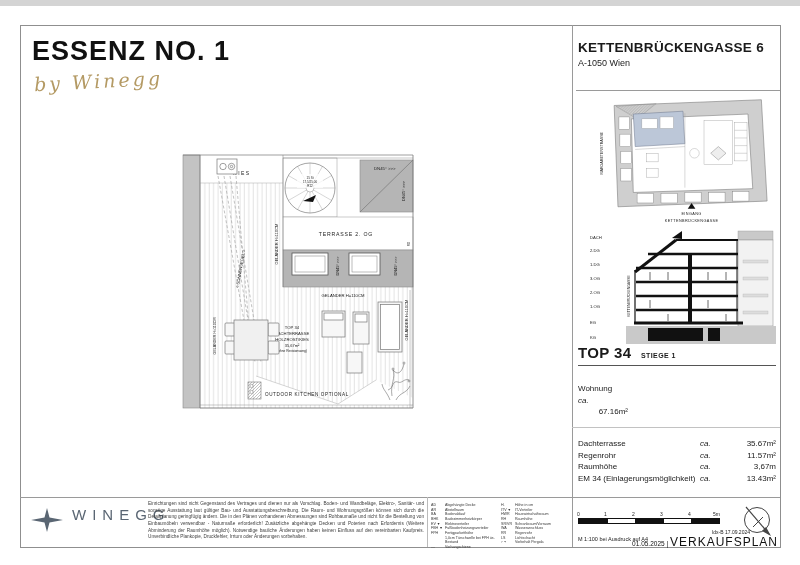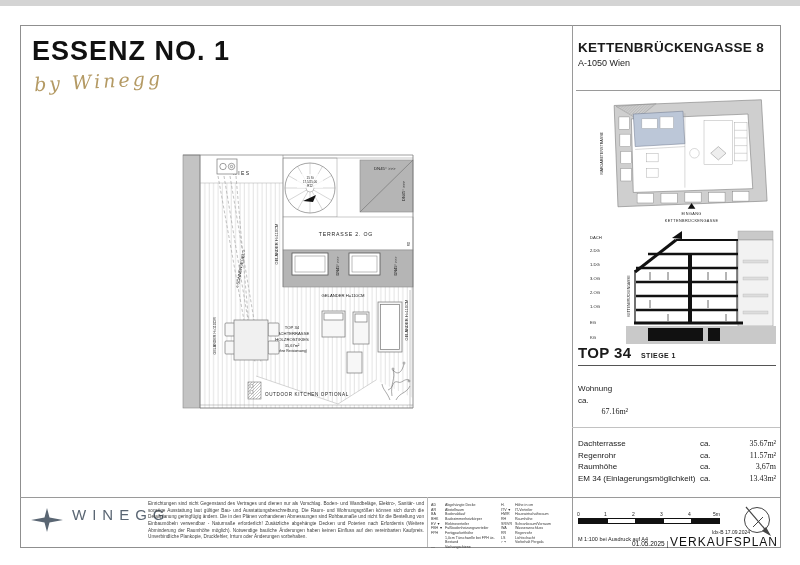--- a/index.html
+++ b/index.html
@@ -18,22 +18,22 @@
   .addr1{left:578px;top:40px;font-size:13.5px;font-weight:700;letter-spacing:.3px;}
   .addr2{left:578px;top:58px;font-size:9px;color:#222;}
 
   .u-block{left:578px;top:344px;width:198px;}
   .u-row1{border-bottom:1px solid #555;padding-bottom:3px;}
   .u-top{font-size:15px;font-weight:700;letter-spacing:.4px;}
   .u-stiege{font-size:7px;font-weight:700;margin-left:5px;letter-spacing:.4px;}
   .u-row2{display:flex;justify-content:space-between;font-size:10px;margin-top:4px;letter-spacing:.2px;}
   .info-row{display:flex;font-size:8px;line-height:11.5px;}
   .info-row .lbl{flex:1;}
-  .info-row .ca{width:26px;}
-  .info-row .val{width:50px;text-align:right;font-family:Liberation Serif, serif;}
+  .info-row .ca{width:26px;font-style:italic;}
+  .info-row .val{width:50px;text-align:right;}
   .wohn{margin-top:17px;flex-direction:column;}
   .a-block{left:578px;top:438px;width:198px;}
 
   .logo{left:30px;top:506px;display:flex;align-items:flex-start;}
   .logo-text{font-size:15px;letter-spacing:6px;color:#5a6673;margin-left:8px;font-weight:400;}
   .disclaimer{left:148px;top:501px;width:276px;font-size:4.7px;line-height:1.42;color:#3d3d3d;text-align:justify;}
   .legend{left:431px;top:503px;width:140px;display:flex;font-size:3.6px;color:#333;}
   .lg-col{width:70px;}
   .lg-row{display:flex;line-height:1.3;}
   .lg-abbr{width:14px;flex:none;}
@@ -56,21 +56,21 @@
 </head>
 <body>
 
 <div class="stage">
   <div class="abs topstrip"></div>
   <div class="abs frame"></div>
   <div class="abs vdiv" style="left:572px;top:25px;height:522px;"></div>
 
   <div class="abs title">ESSENZ NO. 1</div>
   <div class="abs subtitle">by Winegg</div>
-  <div class="abs addr1">KETTENBRÜCKENGASSE 8</div>
+  <div class="abs addr1">KETTENBRÜCKENGASSE 6</div>
   <div class="abs addr2">A-1050 Wien</div>
   <div class="abs hline" style="left:576px;top:90px;width:204px;"></div>
 
   <svg class="abs" style="left:585px;top:94px;" width="195" height="130" viewBox="0 0 195 136">
     <defs>
       <pattern id="hatch2" width="3" height="3" patternUnits="userSpaceOnUse">
         <path d="M0,3 L3,0" stroke="#888" stroke-width="0.4"></path>
       </pattern>
     </defs>
     <text x="14" y="62" font-size="3.8" fill="#555" text-anchor="middle" transform="rotate(-90 14,62)">MARGARETENSTRASSE</text>

